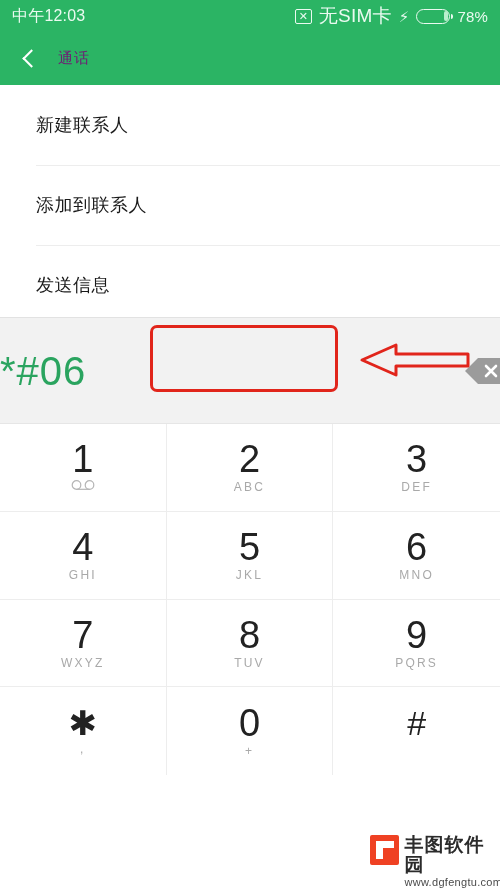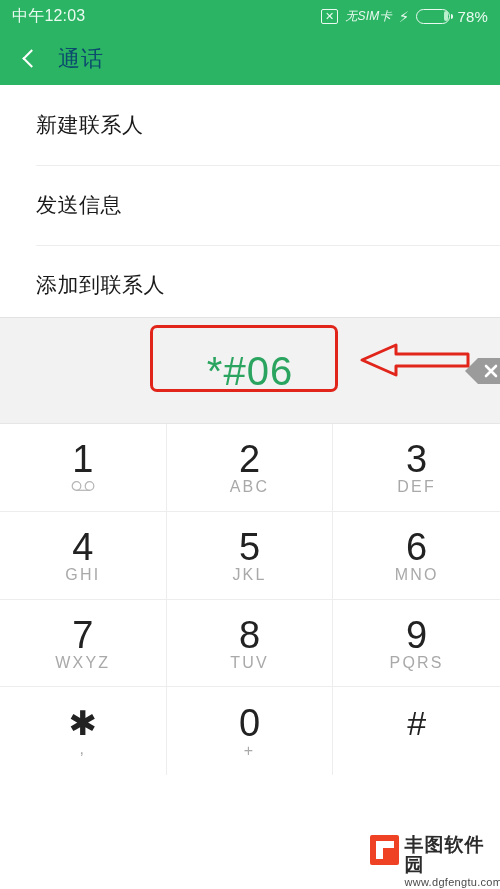--- a/index.html
+++ b/index.html
@@ -19,21 +19,21 @@
     font-size:16px; letter-spacing:.2px;
   }
   .sb-left{ flex:0 0 auto; }
   .sb-spacer{ flex:1 1 auto; }
   .sb-right{ display:flex; align-items:center; gap:7px; }
   .nosim-box{
     width:17px;height:15px;border:1.6px solid #eafaf0;border-radius:2px;
     display:flex;align-items:center;justify-content:center;
     font-size:11px;line-height:1;font-weight:bold;
   }
-  .sim-text{ font-size:12px;font-style:italic; }
+  .sim-text{ font-size:19px; }
   .bolt{ font-size:15px; line-height:1; }
   .battery{
     position:relative;width:34px;height:15px;border:1.6px solid #eafaf0;border-radius:8px;
     display:flex;align-items:center;padding:1.5px;
   }
   .battery::after{
     content:"";position:absolute;right:-4px;top:4.5px;width:2.5px;height:5px;
     background:#eafaf0;border-radius:0 2px 2px 0;
   }
   .battery-fill{ height:100%;width:26%;background:#b9f0cd;border-radius:6px;margin-left:auto; }
@@ -43,41 +43,41 @@
   .appbar{
     position:absolute; top:32px; left:0; width:500px; height:53px;
     background:#2bb464; display:flex; align-items:center; padding-left:18px; gap:18px;
   }
   .back-chevron{ width:22px;height:22px;position:relative; }
   .back-chevron::before{
     content:"";position:absolute;left:7px;top:4px;width:11px;height:11px;
     border-left:2.4px solid #ffffff;border-bottom:2.4px solid #ffffff;
     transform:rotate(45deg);
   }
-  .appbar-title{ color:#0c4a6e; font-size:22px; letter-spacing:1px; }
+  .appbar-title{ color:#701a75; font-size:15px; letter-spacing:1px; }
 
   
   .suglist{ position:absolute; top:85px; left:0; width:500px; height:240px; background:#fff; }
   .sug-item{
     position:relative; height:80px; padding-left:36px;
     display:flex; align-items:center;
-    font-size:21px; color:#1a1a1a; letter-spacing:.5px;
+    font-size:18px; color:#1a1a1a; letter-spacing:.5px;
   }
   .sug-item + .sug-item::before{
     content:""; position:absolute; left:36px; right:0; top:0; height:1px; background:#ededed;
   }
 
   
   .display{
     position:absolute; left:0; top:317px; width:500px; height:106px;
     background:#f2f2f2; border-top:1px solid #e2e2e2;
   }
   .dial-number{
     position:absolute; left:0; right:0; top:50%; transform:translateY(-50%);
-    text-align:center; font-size:40px; color:#2aa45f; letter-spacing:1px;
+    text-align:left; font-size:40px; color:#2aa45f; letter-spacing:1px;
     font-family:"Liberation Sans","DejaVu Sans",sans-serif;
   }
   .backspace{
     position:absolute; right:-8px; top:50%; transform:translateY(-50%);
     width:44px; height:30px;
   }
   .backspace svg{ display:block; }
 
   
   .anno-box{
@@ -93,21 +93,21 @@
     background:#fff; border-top:1px solid #e6e6e6;
   }
   .key{
     position:relative; display:flex; flex-direction:column;
     align-items:center; justify-content:center; gap:2px;
     border-right:1px solid #ededed; border-bottom:1px solid #ededed;
   }
   .key:nth-child(3n){ border-right:none; }
   .key:nth-child(n+10){ border-bottom:none; }
   .key-digit{ font-size:38px; color:#222; font-weight:300; line-height:1; }
-  .key-sub{ font-size:16px; color:#a9a9a9; letter-spacing:2.2px; height:14px; line-height:14px;text-align:center; }
+  .key-sub{ font-size:12px; color:#a9a9a9; letter-spacing:2.2px; height:14px; line-height:14px;text-align:center; }
   .key-sub.vm{ letter-spacing:0; }
   .key-digit.sym{ font-size:34px; }
 
   
   .bottombar{
     position:absolute; left:0; top:775px; width:500px; height:114px; background:#fff;
   }
 
   
   .watermark{ position:absolute; left:370px; top:835px; display:flex; align-items:flex-start; gap:5px; }
@@ -144,24 +144,24 @@
   <div class="appbar">
     <span class="back-chevron"></span>
     <span class="appbar-title">通话</span>
   </div>
 
   <div class="suglist">
     <div class="sug-item">
       <span>新建联系人</span>
     </div>
     <div class="sug-item">
+      <span>添加到联系人</span>
+    </div>
+    <div class="sug-item">
       <span>发送信息</span>
-    </div>
-    <div class="sug-item">
-      <span>添加到联系人</span>
     </div>
   </div>
 
   <div class="display">
     <div class="dial-number">*#06</div>
     <div class="backspace">
       <svg width="44" height="30" viewBox="0 0 44 30" xmlns="http://www.w3.org/2000/svg">
         <path d="M14 2 L40 2 Q44 2 44 6 L44 24 Q44 28 40 28 L14 28 L1 15 Z" fill="#9b9b9b"></path>
         <path d="M22 10 L32 20 M32 10 L22 20" stroke="#ffffff" stroke-width="2.6" stroke-linecap="round" fill="none"></path>
       </svg>

